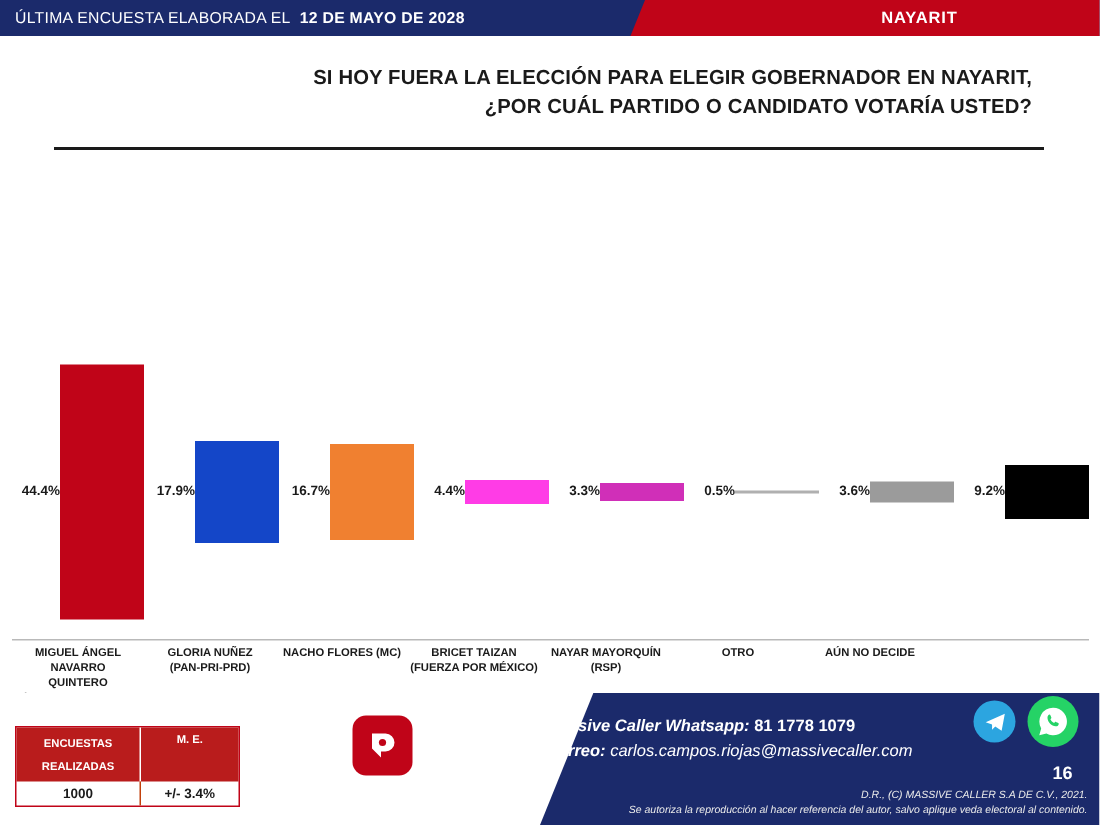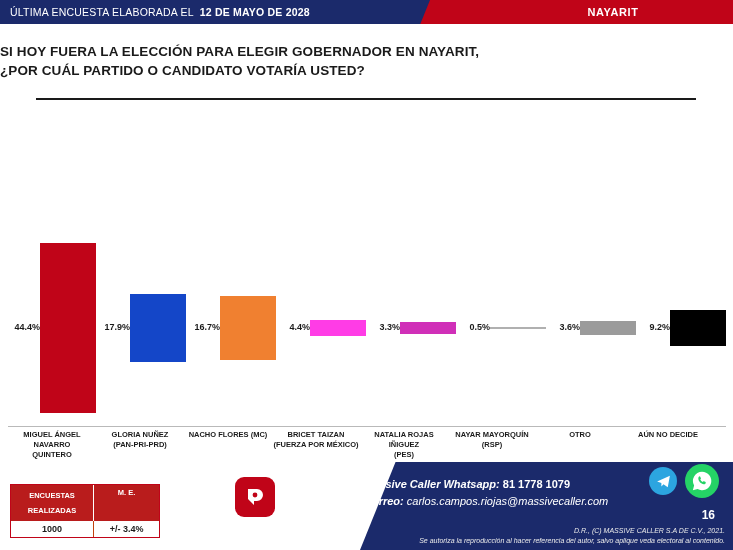--- a/index.html
+++ b/index.html
@@ -58,21 +58,21 @@
     font-size: 11px;
     font-weight: bold;
     letter-spacing: 0.6px;
   }
 
   
   .question {
     position: absolute;
     left: 0; top: 42px;
     width: 688px;
-    text-align: left;
+    text-align: right;
     color: #1a1a1a;
   }
   .question .line {
     font-size: 13.5px;
     font-weight: bold;
     letter-spacing: 0.1px;
     line-height: 19px;
   }
   .rule {
     position: absolute;
@@ -375,24 +375,20 @@
       <div>(PAN-PRI-PRD)</div>
     </div>
     <div class="lbl">
       <div>NACHO FLORES (MC)</div>
     </div>
     <div class="lbl">
       <div>BRICET TAIZAN</div>
       <div>(FUERZA POR MÉXICO)</div>
     </div>
     <div class="lbl">
-      <div>NATALIA ROJAS IÑIGUEZ</div>
-      <div>(PES)</div>
-    </div>
-    <div class="lbl">
       <div>NAYAR MAYORQUÍN (RSP)</div>
     </div>
     <div class="lbl">
       <div>OTRO</div>
     </div>
     <div class="lbl">
       <div>AÚN NO DECIDE</div>
     </div>
   </div>
 </div>

